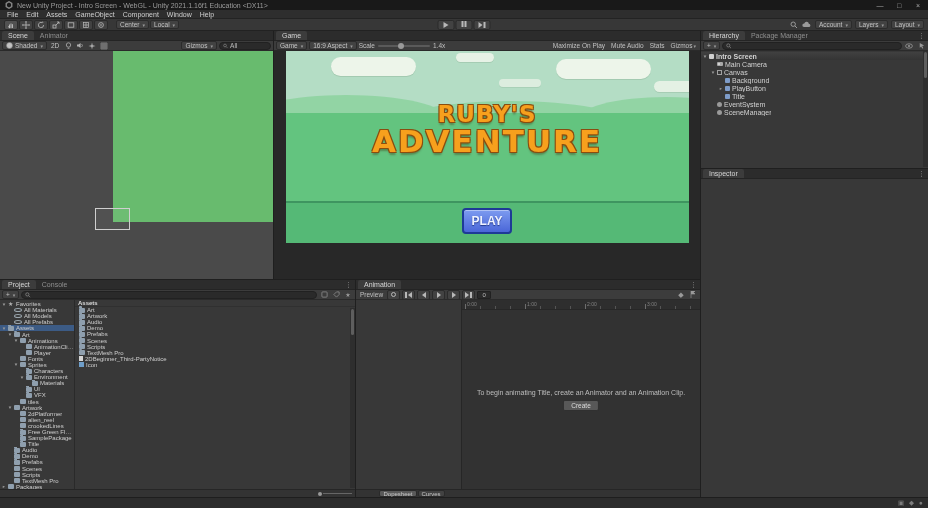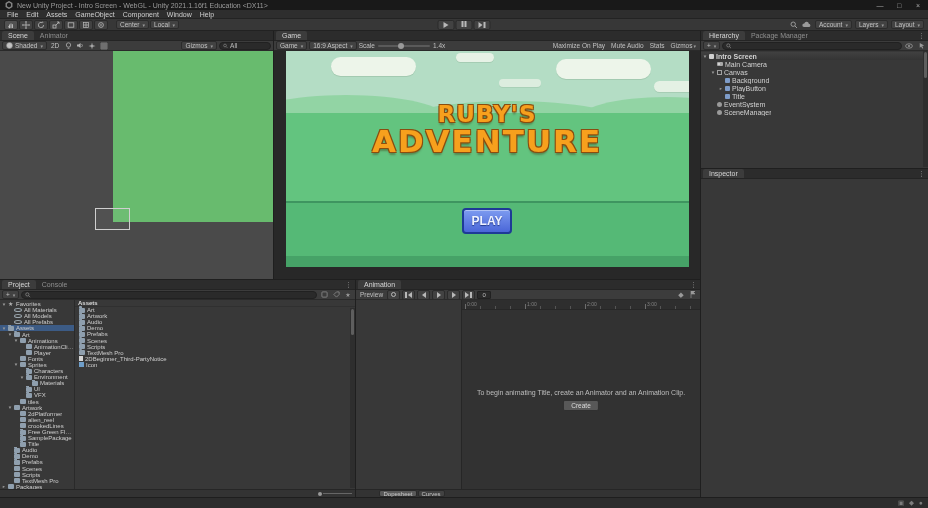--- a/index.html
+++ b/index.html
@@ -65,21 +65,21 @@
   .scene-viewport{height:228px;background:#4a4a4a;position:relative;overflow:hidden}
   .scene-sprite{position:absolute;left:113px;top:0;width:161px;height:171px;background:#68bb6e}
   .scene-selection{position:absolute;left:95px;top:157px;width:35px;height:22px;border:1px solid #cfcfcf;background:rgba(255,255,255,0.04)}
 
   
   .game-panel{flex:1}
   .scale-group{display:inline-flex;align-items:center;gap:3px;color:#c0c0c0}
   .slider{width:52px;height:2px;background:#5a5a5a;border-radius:1px;position:relative;display:inline-block}
   .slider .thumb{position:absolute;left:20px;top:-2px;width:6px;height:6px;border-radius:50%;background:#9a9a9a}
   .game-viewport{height:228px;background:#282828;display:flex;justify-content:center}
-  .game-screen{width:403px;height:216px;position:relative;overflow:hidden;background:#7f1d1d}
+  .game-screen{width:403px;height:192px;position:relative;overflow:hidden;background:#7f1d1d}
   .sky{position:absolute;left:0;top:0;width:100%;height:62px;background:#b4ddc5}
   .cloud{position:absolute;background:linear-gradient(#f2f8f0,#dcead e0 90%);background:#edf5ea;border-radius:10px;box-shadow:0 1px 0 rgba(150,185,160,.55)}
   .c1{left:45px;top:6px;width:85px;height:19px}
   .c2{left:170px;top:2px;width:38px;height:9px;opacity:.9}
   .c3{left:270px;top:8px;width:95px;height:20px}
   .c4{left:368px;top:30px;width:46px;height:11px;opacity:.85}
   .c5{left:213px;top:28px;width:42px;height:8px;opacity:.7}
   .hill{position:absolute;background:#92d4a4;border-radius:50%}
   .h1{left:-40px;top:44px;width:200px;height:46px}
   .h2{left:110px;top:50px;width:230px;height:44px}

